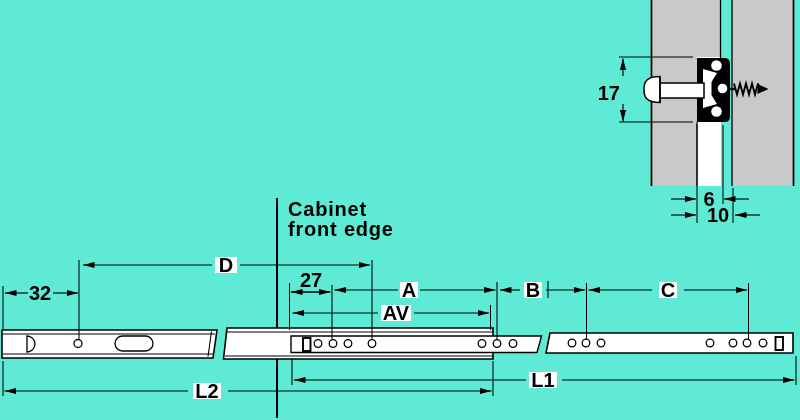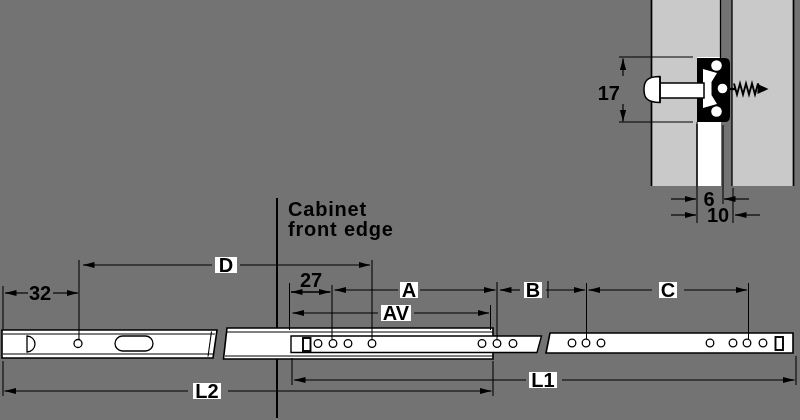--- a/index.html
+++ b/index.html
@@ -1,16 +1,16 @@
 <!DOCTYPE html>
 <html><head>
 <meta charset="utf-8">
 <style>
   html,body{margin:0;padding:0;background:#fff;}
-  #canvas{width:800px;height:420px;position:relative;background:#737373;overflow:hidden;}
+  #canvas{width:800px;height:420px;position:relative;background:#5eead4;overflow:hidden;}
   svg{display:block;}
   .outline{stroke:#000;stroke-width:1.6;fill:#fff;}
   .inner{stroke:#000;stroke-width:1.1;fill:none;}
   .dim{stroke:#000;stroke-width:1.15;fill:none;}
   .ext{stroke:#000;stroke-width:1.05;fill:none;}
   .edge{stroke:#000;fill:none;}
   .hole{fill:#fff;stroke:#000;stroke-width:1.3;}
   .slot{fill:#fff;stroke:#000;stroke-width:1.9;}
   .lbl{font-family:"Liberation Sans","DejaVu Sans",sans-serif;font-weight:bold;font-size:20px;fill:#000;}
   .note{font-family:"Liberation Sans","DejaVu Sans",sans-serif;font-weight:bold;font-size:20px;letter-spacing:0.8px;fill:#000;}

